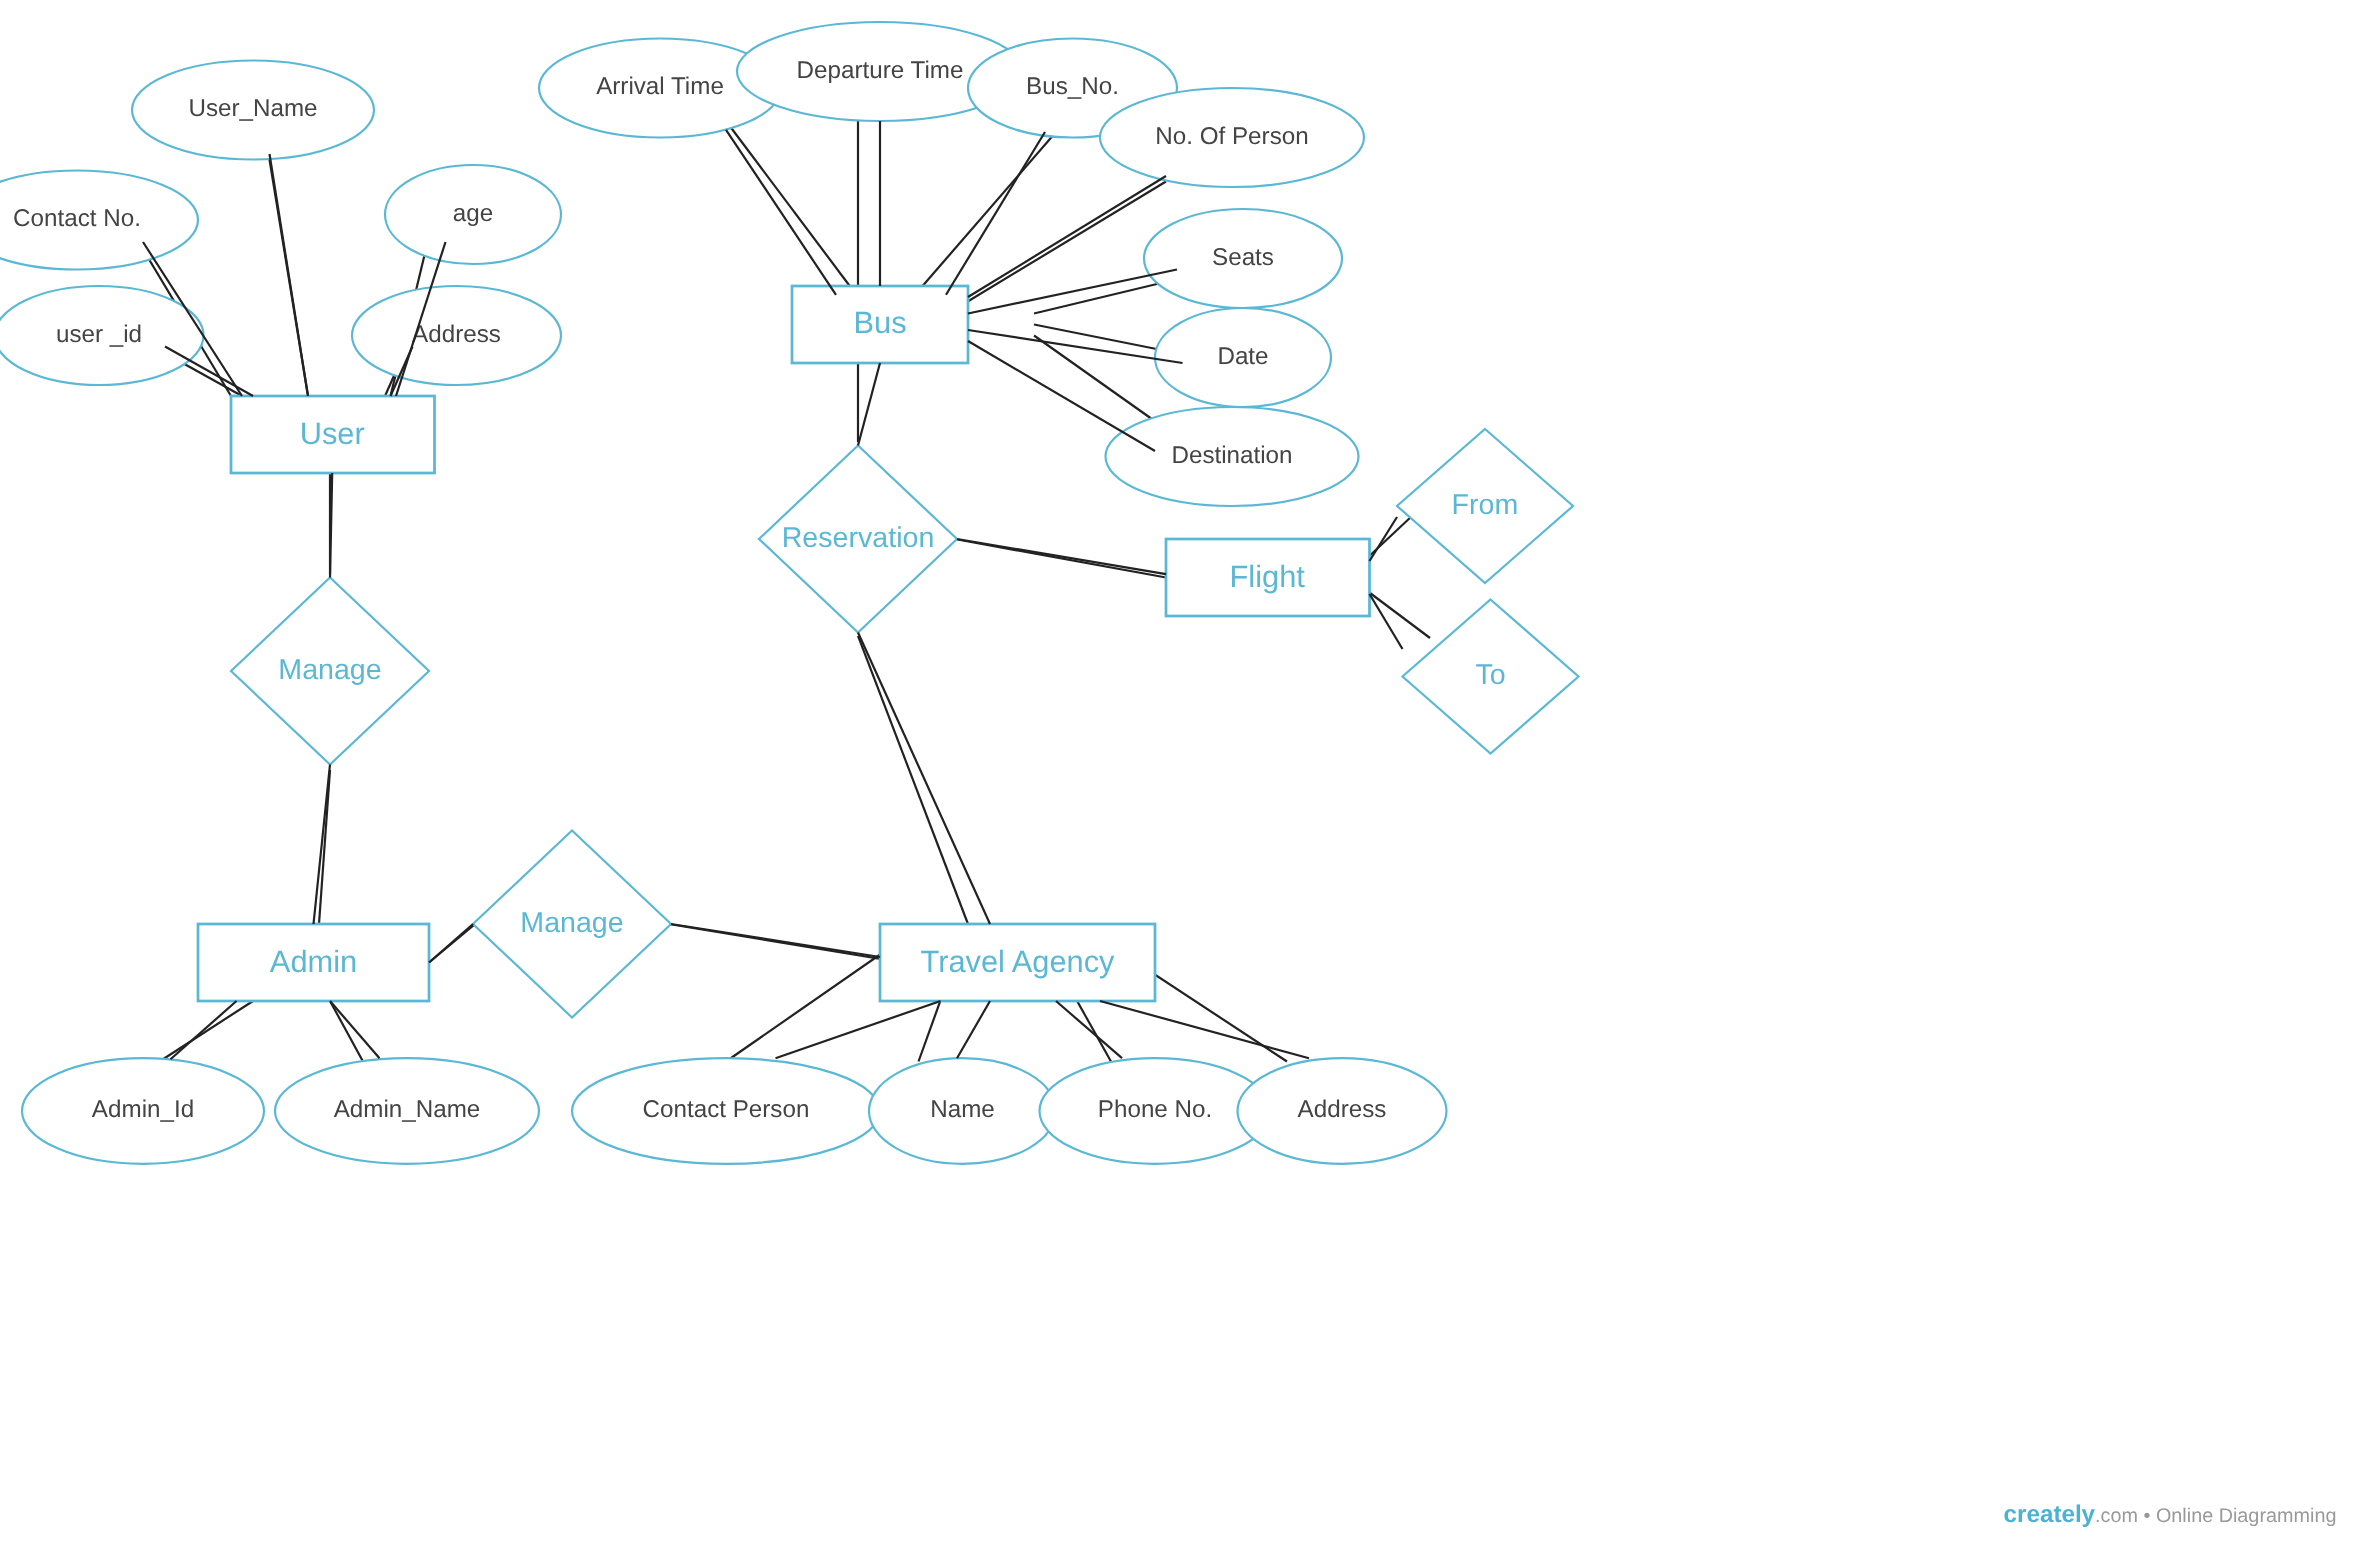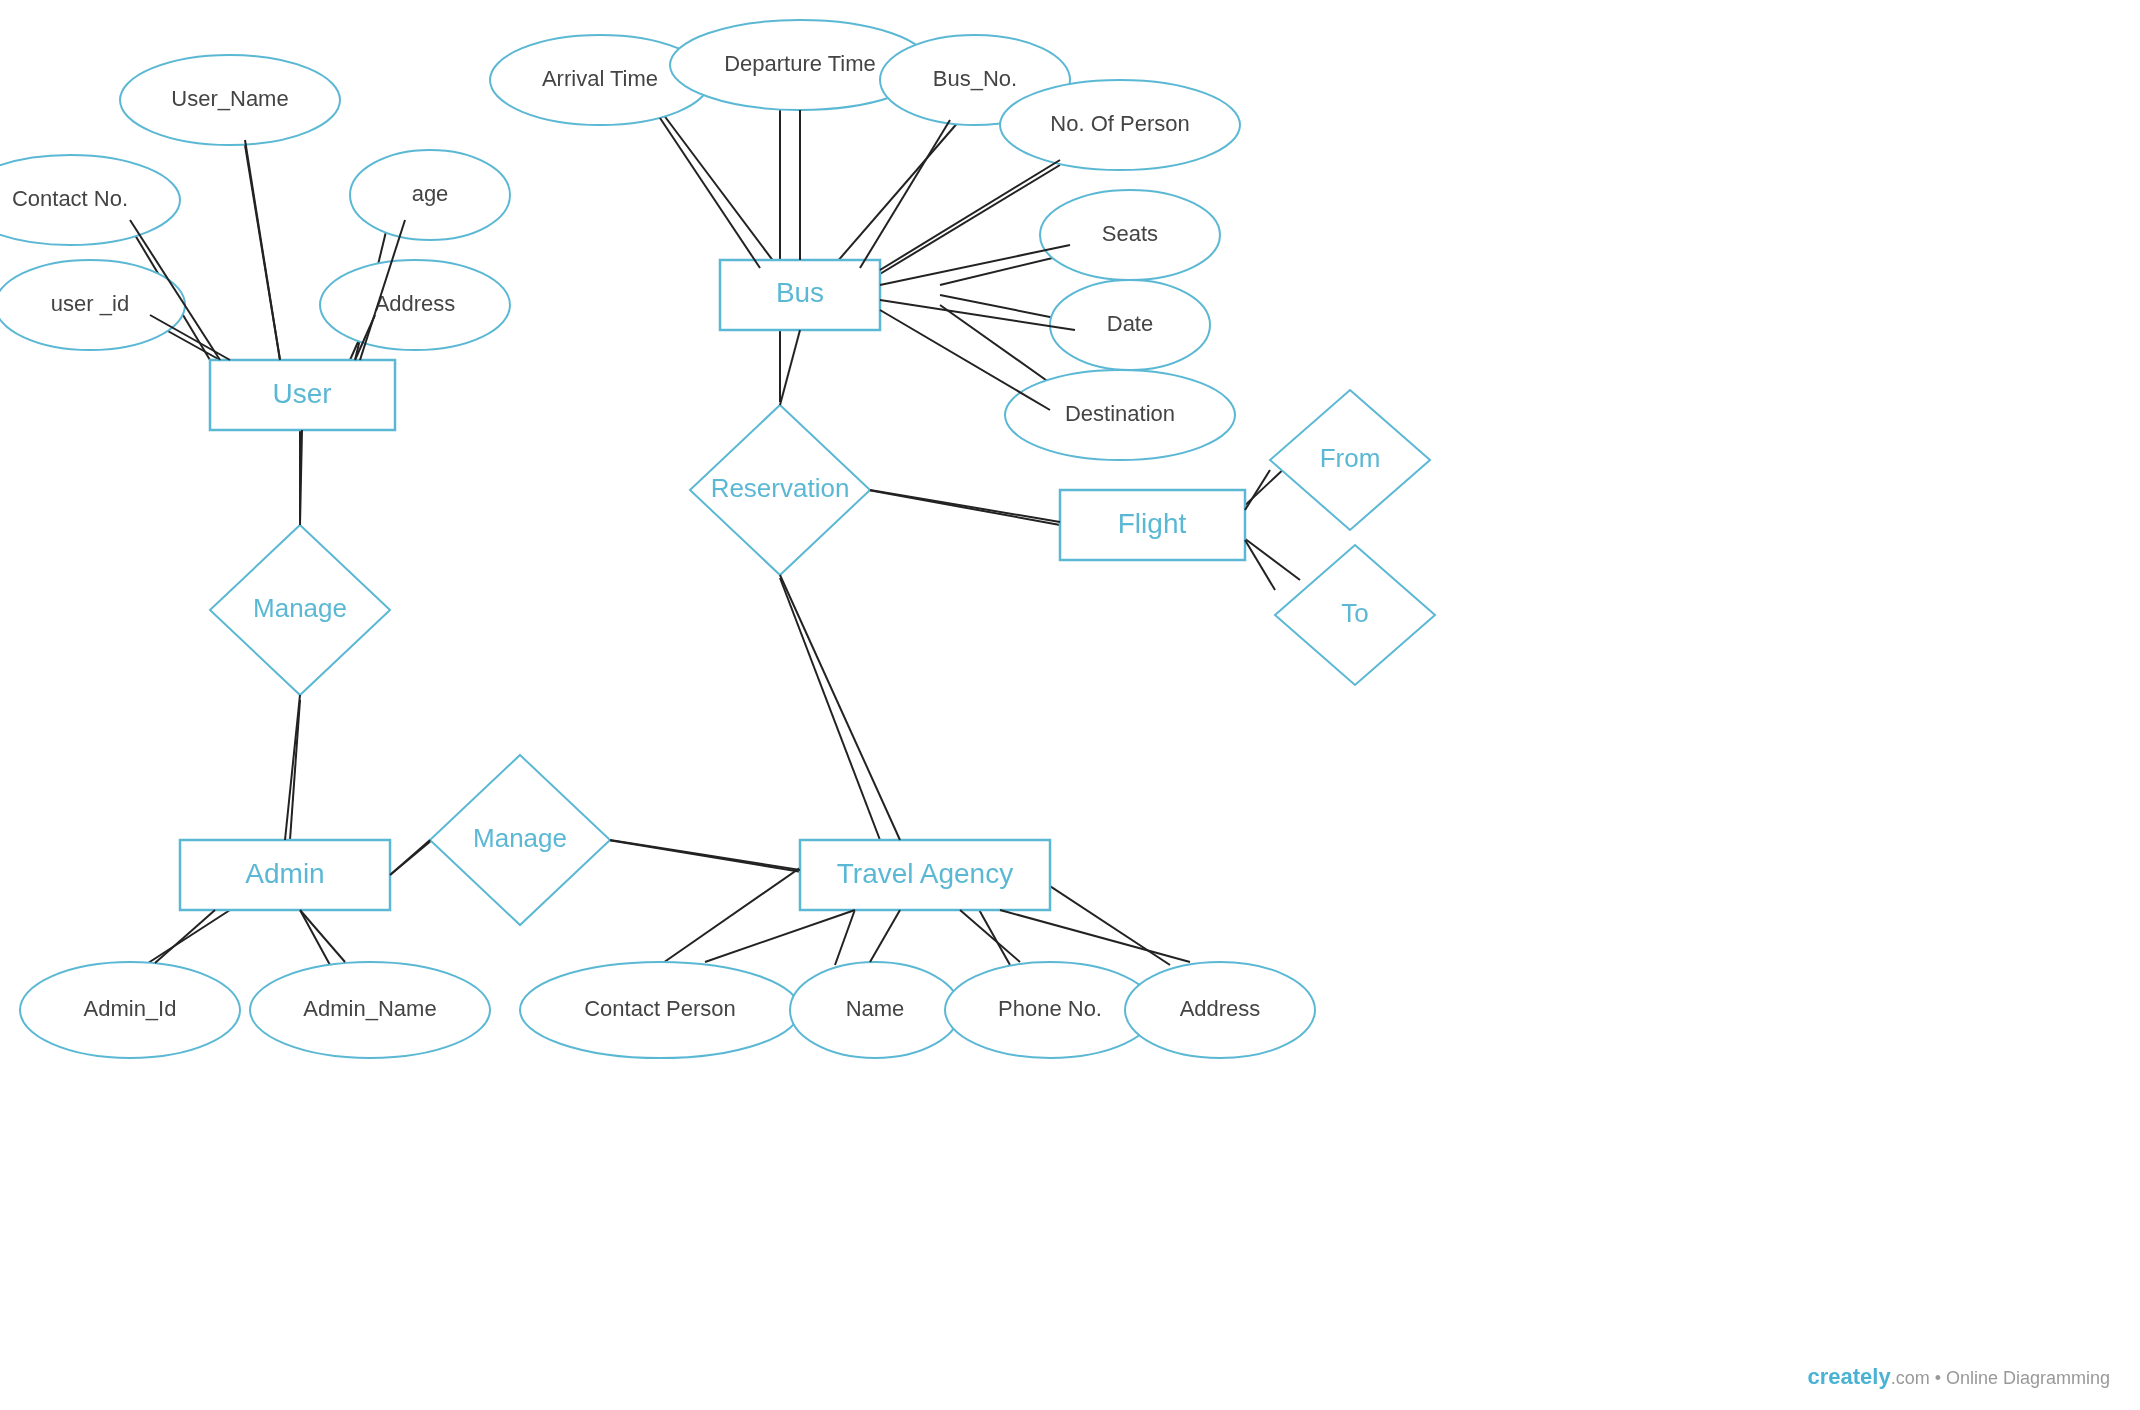--- a/index.html
+++ b/index.html
@@ -53,21 +53,21 @@
       dominant-baseline: middle;
     }
     .conn-line {
       stroke: #222;
       stroke-width: 2;
       fill: none;
     }
     .watermark {
       position: absolute;
       bottom: 20px;
-      right: 30px;
+      right: 16px;
       font-size: 20px;
       color: #999;
     }
     .watermark span { color: #f90; }
   </style>
 </head>
 <body>
 
 <svg id="diagram" xmlns="http://www.w3.org/2000/svg">
 

